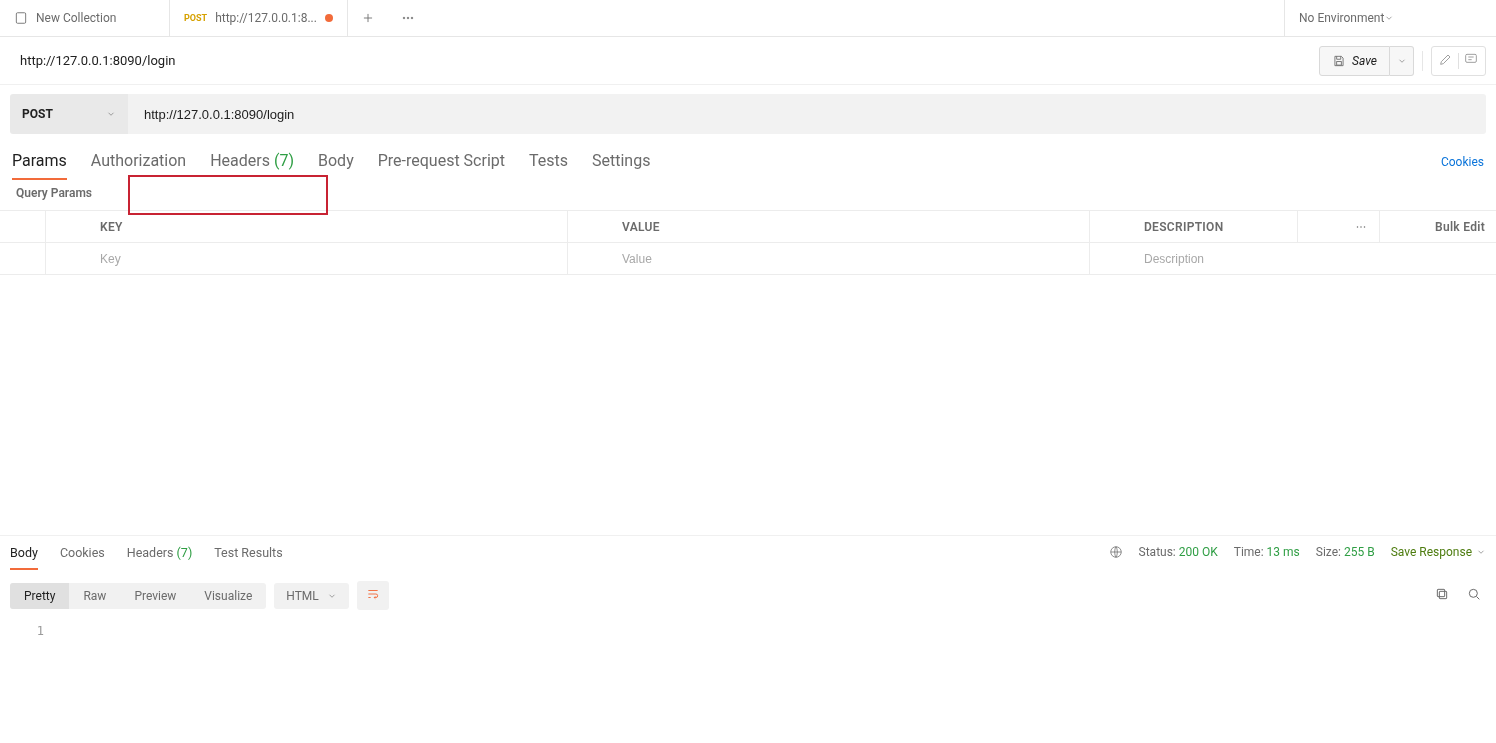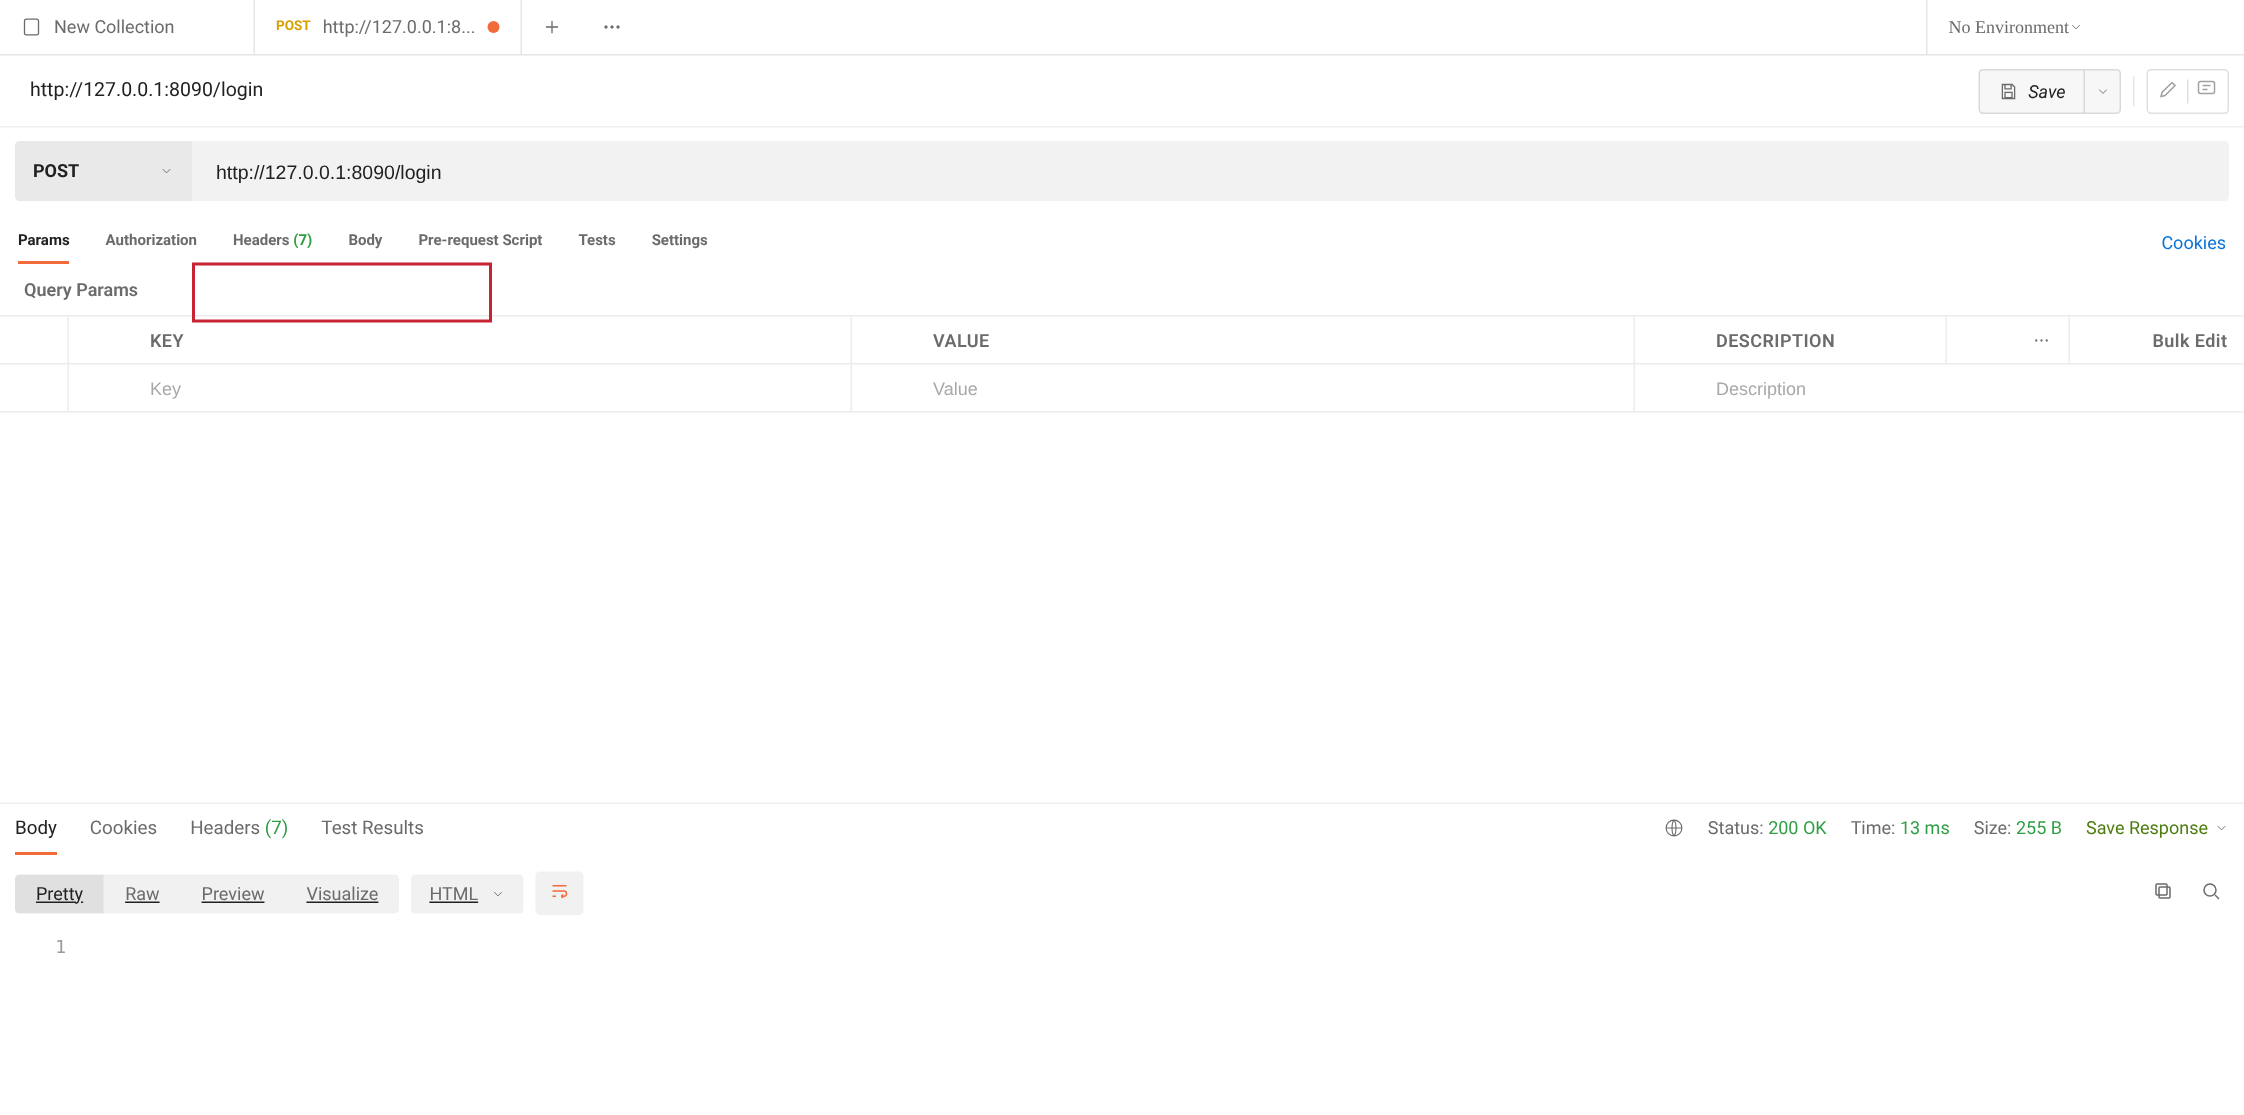--- a/index.html
+++ b/index.html
@@ -45,21 +45,20 @@
   .env-picker {
     margin-left: auto;
     width: 212px;
     display: flex;
     align-items: center;
     justify-content: flex-start;
     padding: 16px 14px;
     border-left: 1px solid #e6e6e6;
     color: #6b6b6b;
     cursor: pointer;
-    font-family: Liberation Serif, serif;
   }
   .chev { width:10px; height:10px; }
   .chev path { stroke:#6b6b6b; stroke-width:1.5; fill:none; }
 
   
   .titlebar {
     height: 48px;
     display:flex;
     align-items:center;
     padding: 0 10px 0 20px;
@@ -111,23 +110,22 @@
     border-radius:3px; height:40px; display:flex; align-items:center;
     padding:0 28px 0 34px; cursor:pointer; gap:14px;
   }
   .send-btn .chev path{stroke:#cfe3fb;}
 
   
   .subtabs {
     display:flex; align-items:center; padding:0 12px; height:37px;
   }
   .subtab {
-    padding: 8px 0; margin-right: 24px; font-size:10px; color:#6b6b6b; cursor:pointer;
+    padding: 8px 0; margin-right: 24px; font-size:16px; color:#6b6b6b; cursor:pointer;
     border-bottom:2px solid transparent;
-    font-weight:bold;
   }
   .subtab.active { color:#212121; border-bottom-color:#f26b3a; }
   .subtab .count { color:#2f9e44; }
   .subtabs .cookies-link { margin-left:auto; color:#0a74da; cursor:pointer; }
 
   .query-params-label { padding: 6px 16px 10px; font-size:12px; color:#6b6b6b; font-weight:600;}
 
   
   .kvtable { border-top:1px solid #ececec; }
   .kvrow { display:flex; align-items:stretch; border-bottom:1px solid #ececec; height:32px;gap:44px;}
@@ -152,21 +150,21 @@
   .resptab { padding:8px 0; margin-right:22px; font-size:12.5px; color:#6b6b6b; cursor:pointer; border-bottom:2px solid transparent;}
   .resptab.active{ color:#212121; border-bottom-color:#f26b3a;}
   .resptab .count{ color:#2f9e44;}
   .respmeta { margin-left:auto; display:flex; align-items:flex-start; gap:16px; color:#6b6b6b;}
   .respmeta .green{ color:#2f9e44;}
   .respmeta .globe svg{width:14px;height:14px;stroke:#6b6b6b;fill:none;stroke-width:1.3;}
   .save-response{ color:#4d7c0f; cursor:pointer; display:flex; align-items:center; gap:4px;}
 
   
   .resptool {
-    display:flex; align-items:center; padding:10px 10px; gap:8px;text-decoration:underline;
+    display:flex; align-items:center; padding:10px 10px; gap:8px;
   }
   .seg {
     display:flex; background:#f1f1f1; border-radius:3px; overflow:hidden;
   }
   .seg .segbtn{
     padding:6px 14px; font-size:12px; color:#6b6b6b; cursor:pointer;
   }
   .seg .segbtn.active{ background:#e0e0e0; color:#212121;}
   .lang-select{
     background:#f1f1f1; border-radius:3px; padding:6px 12px; font-size:12px;

